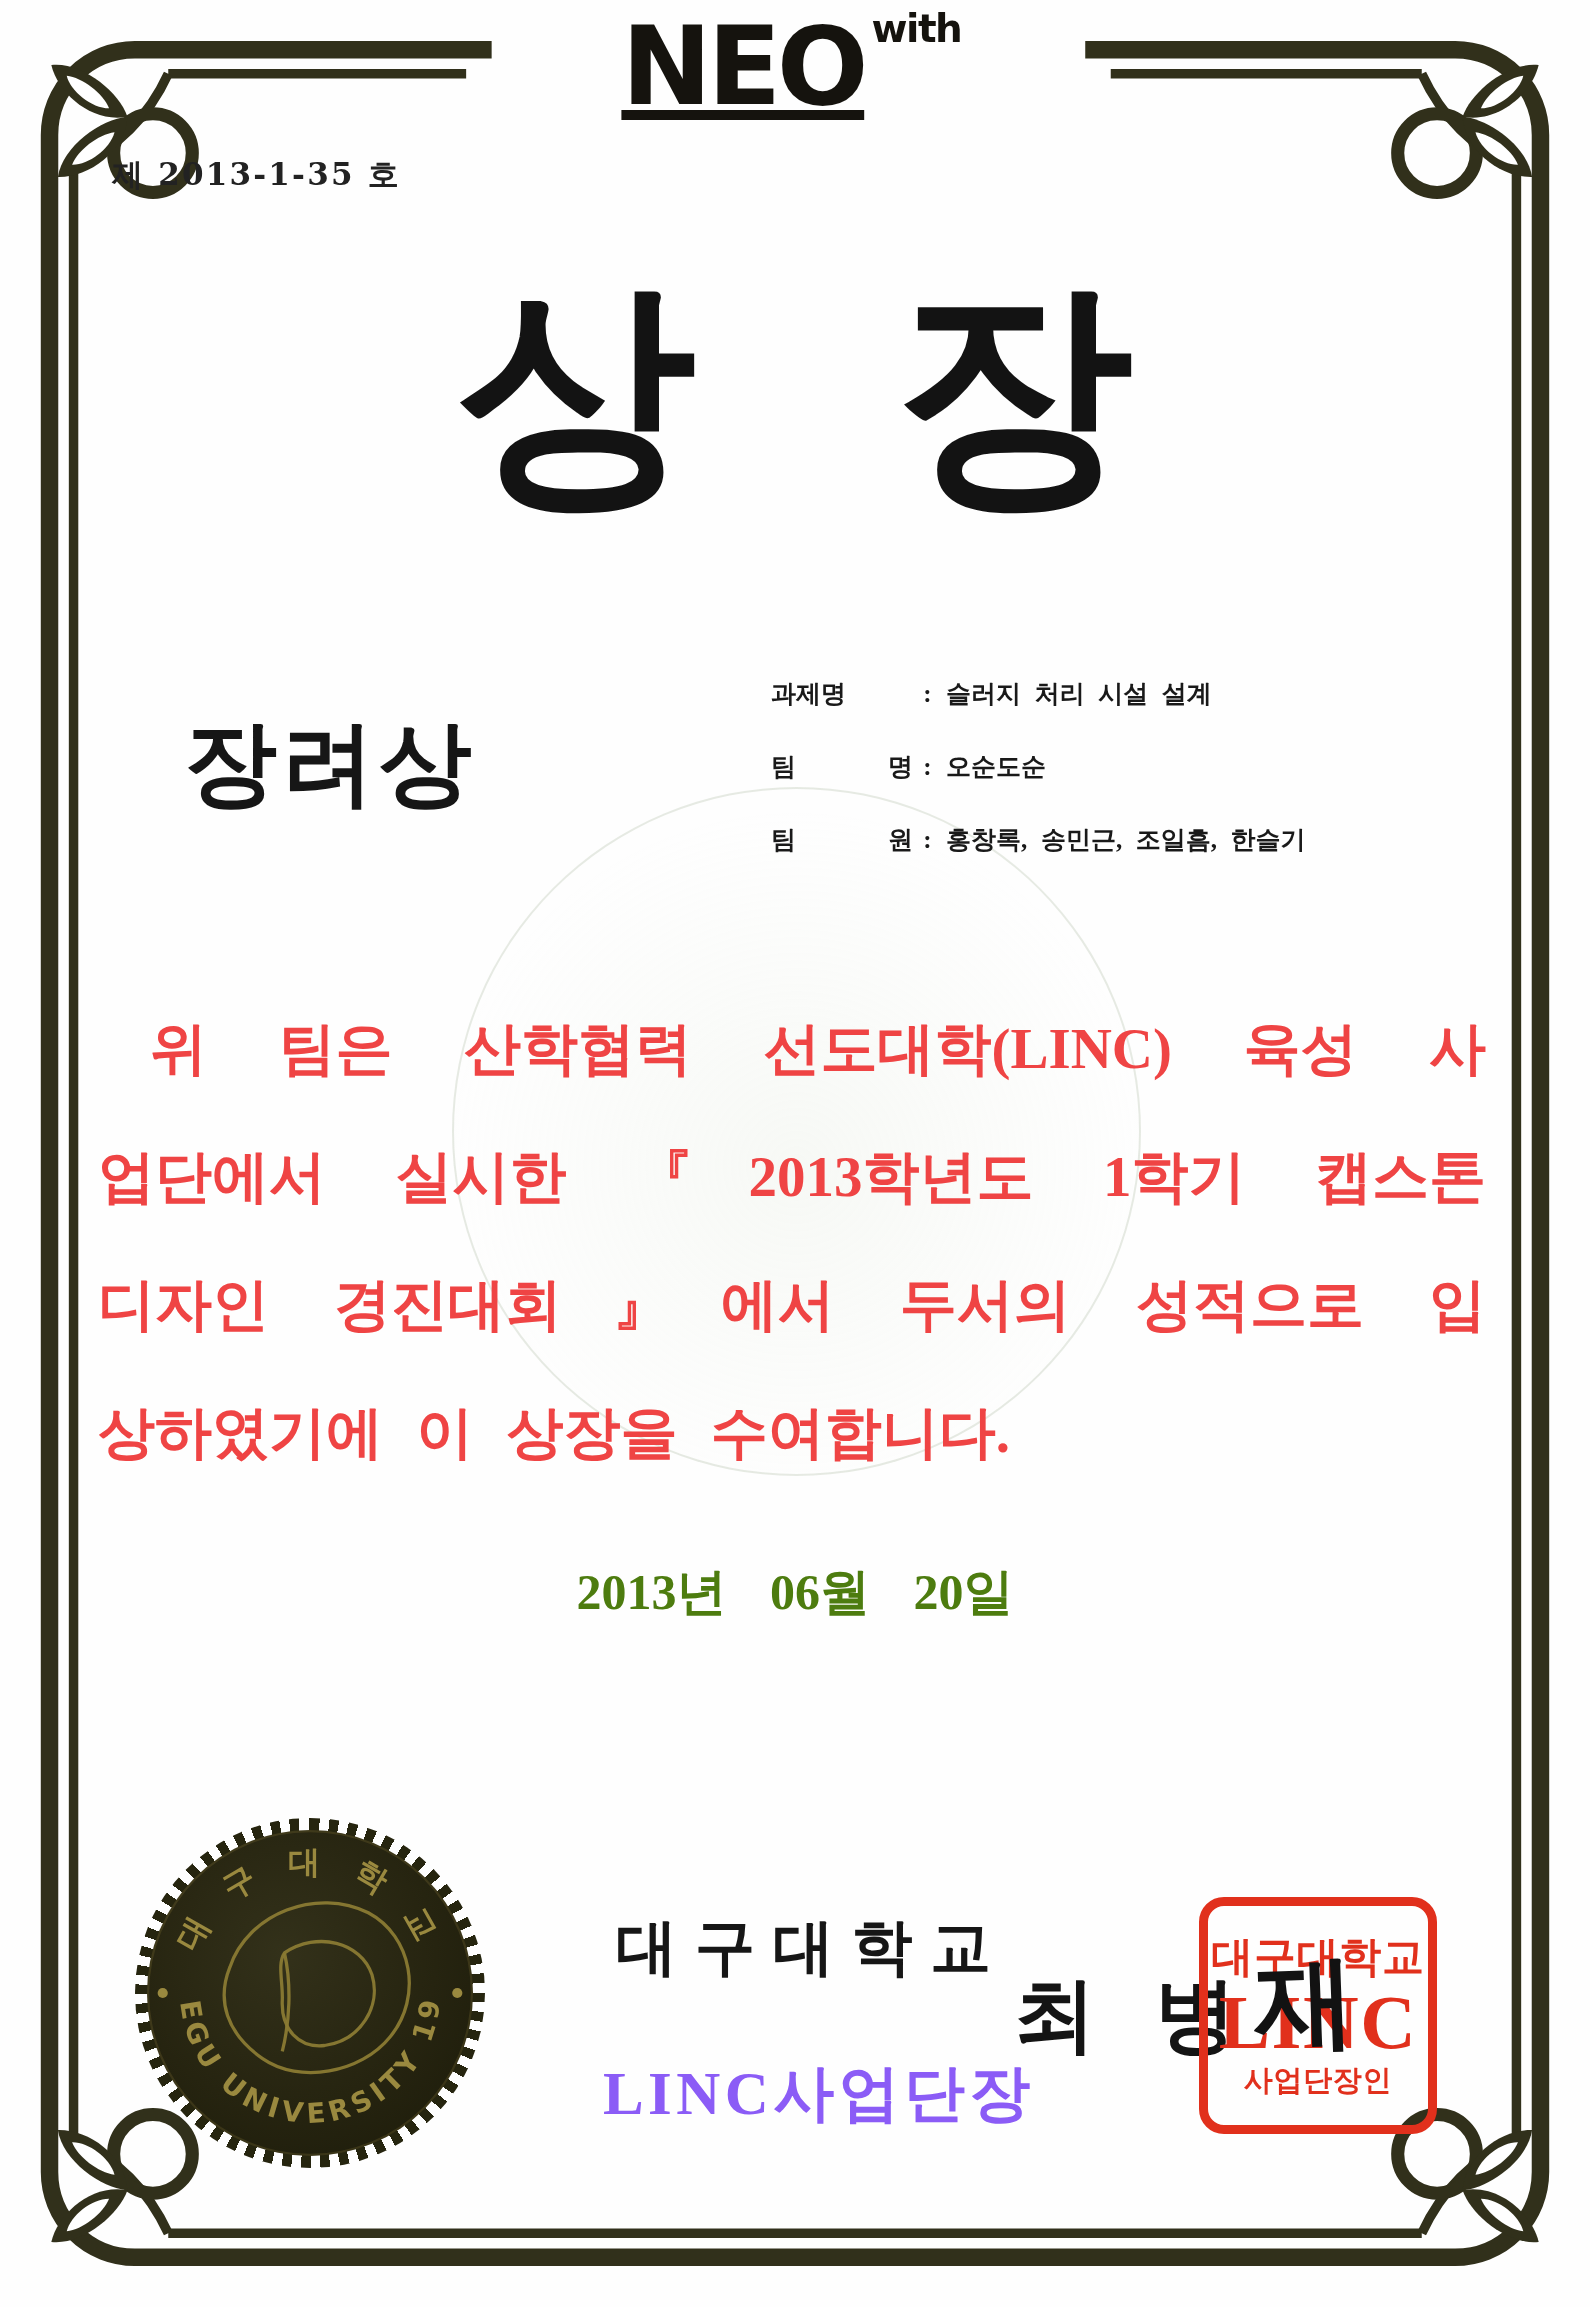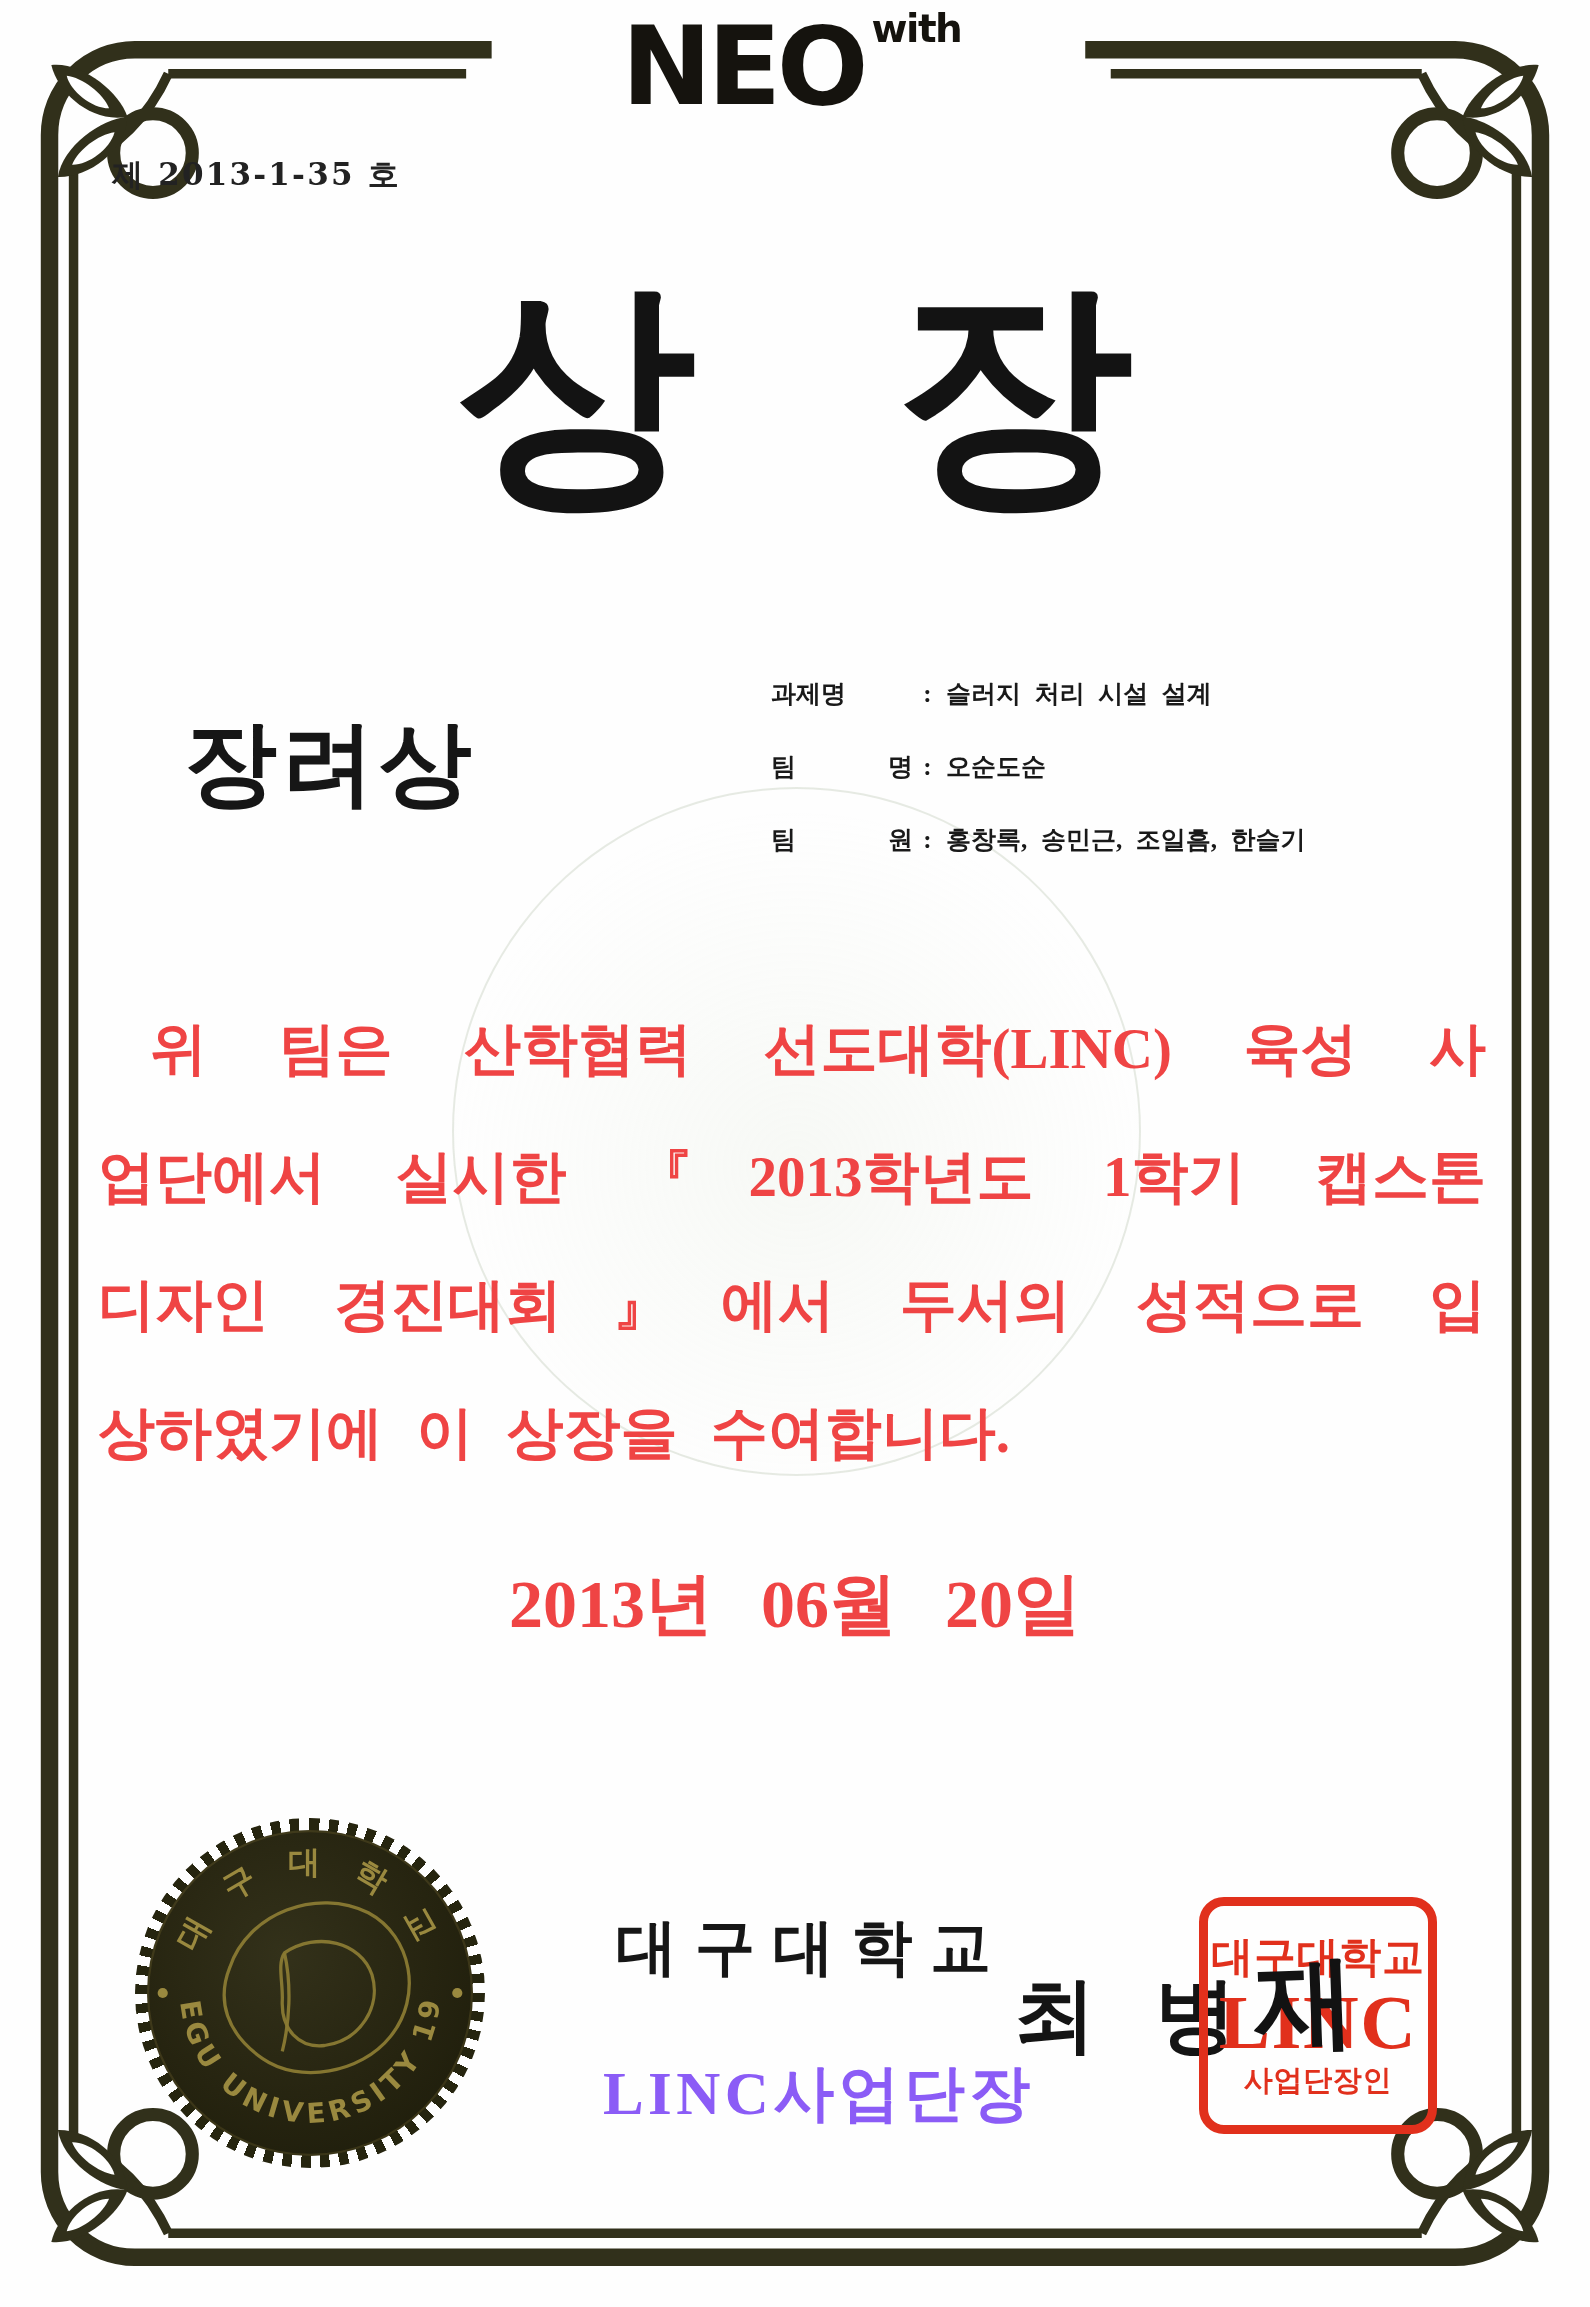--- a/index.html
+++ b/index.html
@@ -23,21 +23,21 @@
     border:2.2px solid rgba(175,190,165,.30);border-radius:50%;
     background:radial-gradient(circle at 50% 55%, rgba(215,225,205,.18), rgba(255,255,255,0) 70%);
   }
 
   
   .logo{
     position:absolute;left:0;top:13px;width:1590px;
     display:flex;justify-content:center;align-items:flex-start;
     font-family:"DejaVu Sans", sans-serif;font-weight:800;color:#15130e;
   }
-  .logo-big{font-size:108px;line-height:1;letter-spacing:-4.4px;}
+  .logo-big{font-size:108px;line-height:1;letter-spacing:-4.4px;text-decoration:underline;}
   .logo-with{font-size:39px;line-height:1;margin:-4.4px 7.3px 0 7.3px;letter-spacing:-1.5px;}
 
   
   .doc-number{
     position:absolute;left:112px;top:154px;
     font-family:"DejaVu Serif", serif;font-size:31px;font-weight:600;
     letter-spacing:2.2px;color:#222;
   }
 
   
@@ -65,21 +65,21 @@
     position:absolute;left:98px;top:985px;width:1388px;
     font-size:57px;font-weight:600;color:#ef4444;line-height:128px;
   }
   .body-line{text-align:justify;text-align-last:justify;}
   .body-line.first{padding-left:52px;}
   .body-line.last{text-align-last:left;word-spacing:19px;}
 
   
   .date-line{
     position:absolute;left:0;top:1559px;width:1590px;text-align:center;
-    font-size:68px;font-weight:600;word-spacing:31px;color:#ef4444;
+    font-size:50px;font-weight:600;word-spacing:31px;color:#4d7c0f;
   }
 
   
   .issuer-org{
     position:absolute;left:616px;top:1907px;
     font-size:61px;font-weight:600;letter-spacing:17.5px;color:#161616;white-space:nowrap;
   }
   .issuer-dept{
     position:absolute;left:603px;top:2016px;
     font-size:61px;font-weight:600;letter-spacing:4.4px;color:#8b5cf6;white-space:nowrap;margin-top:37px;

